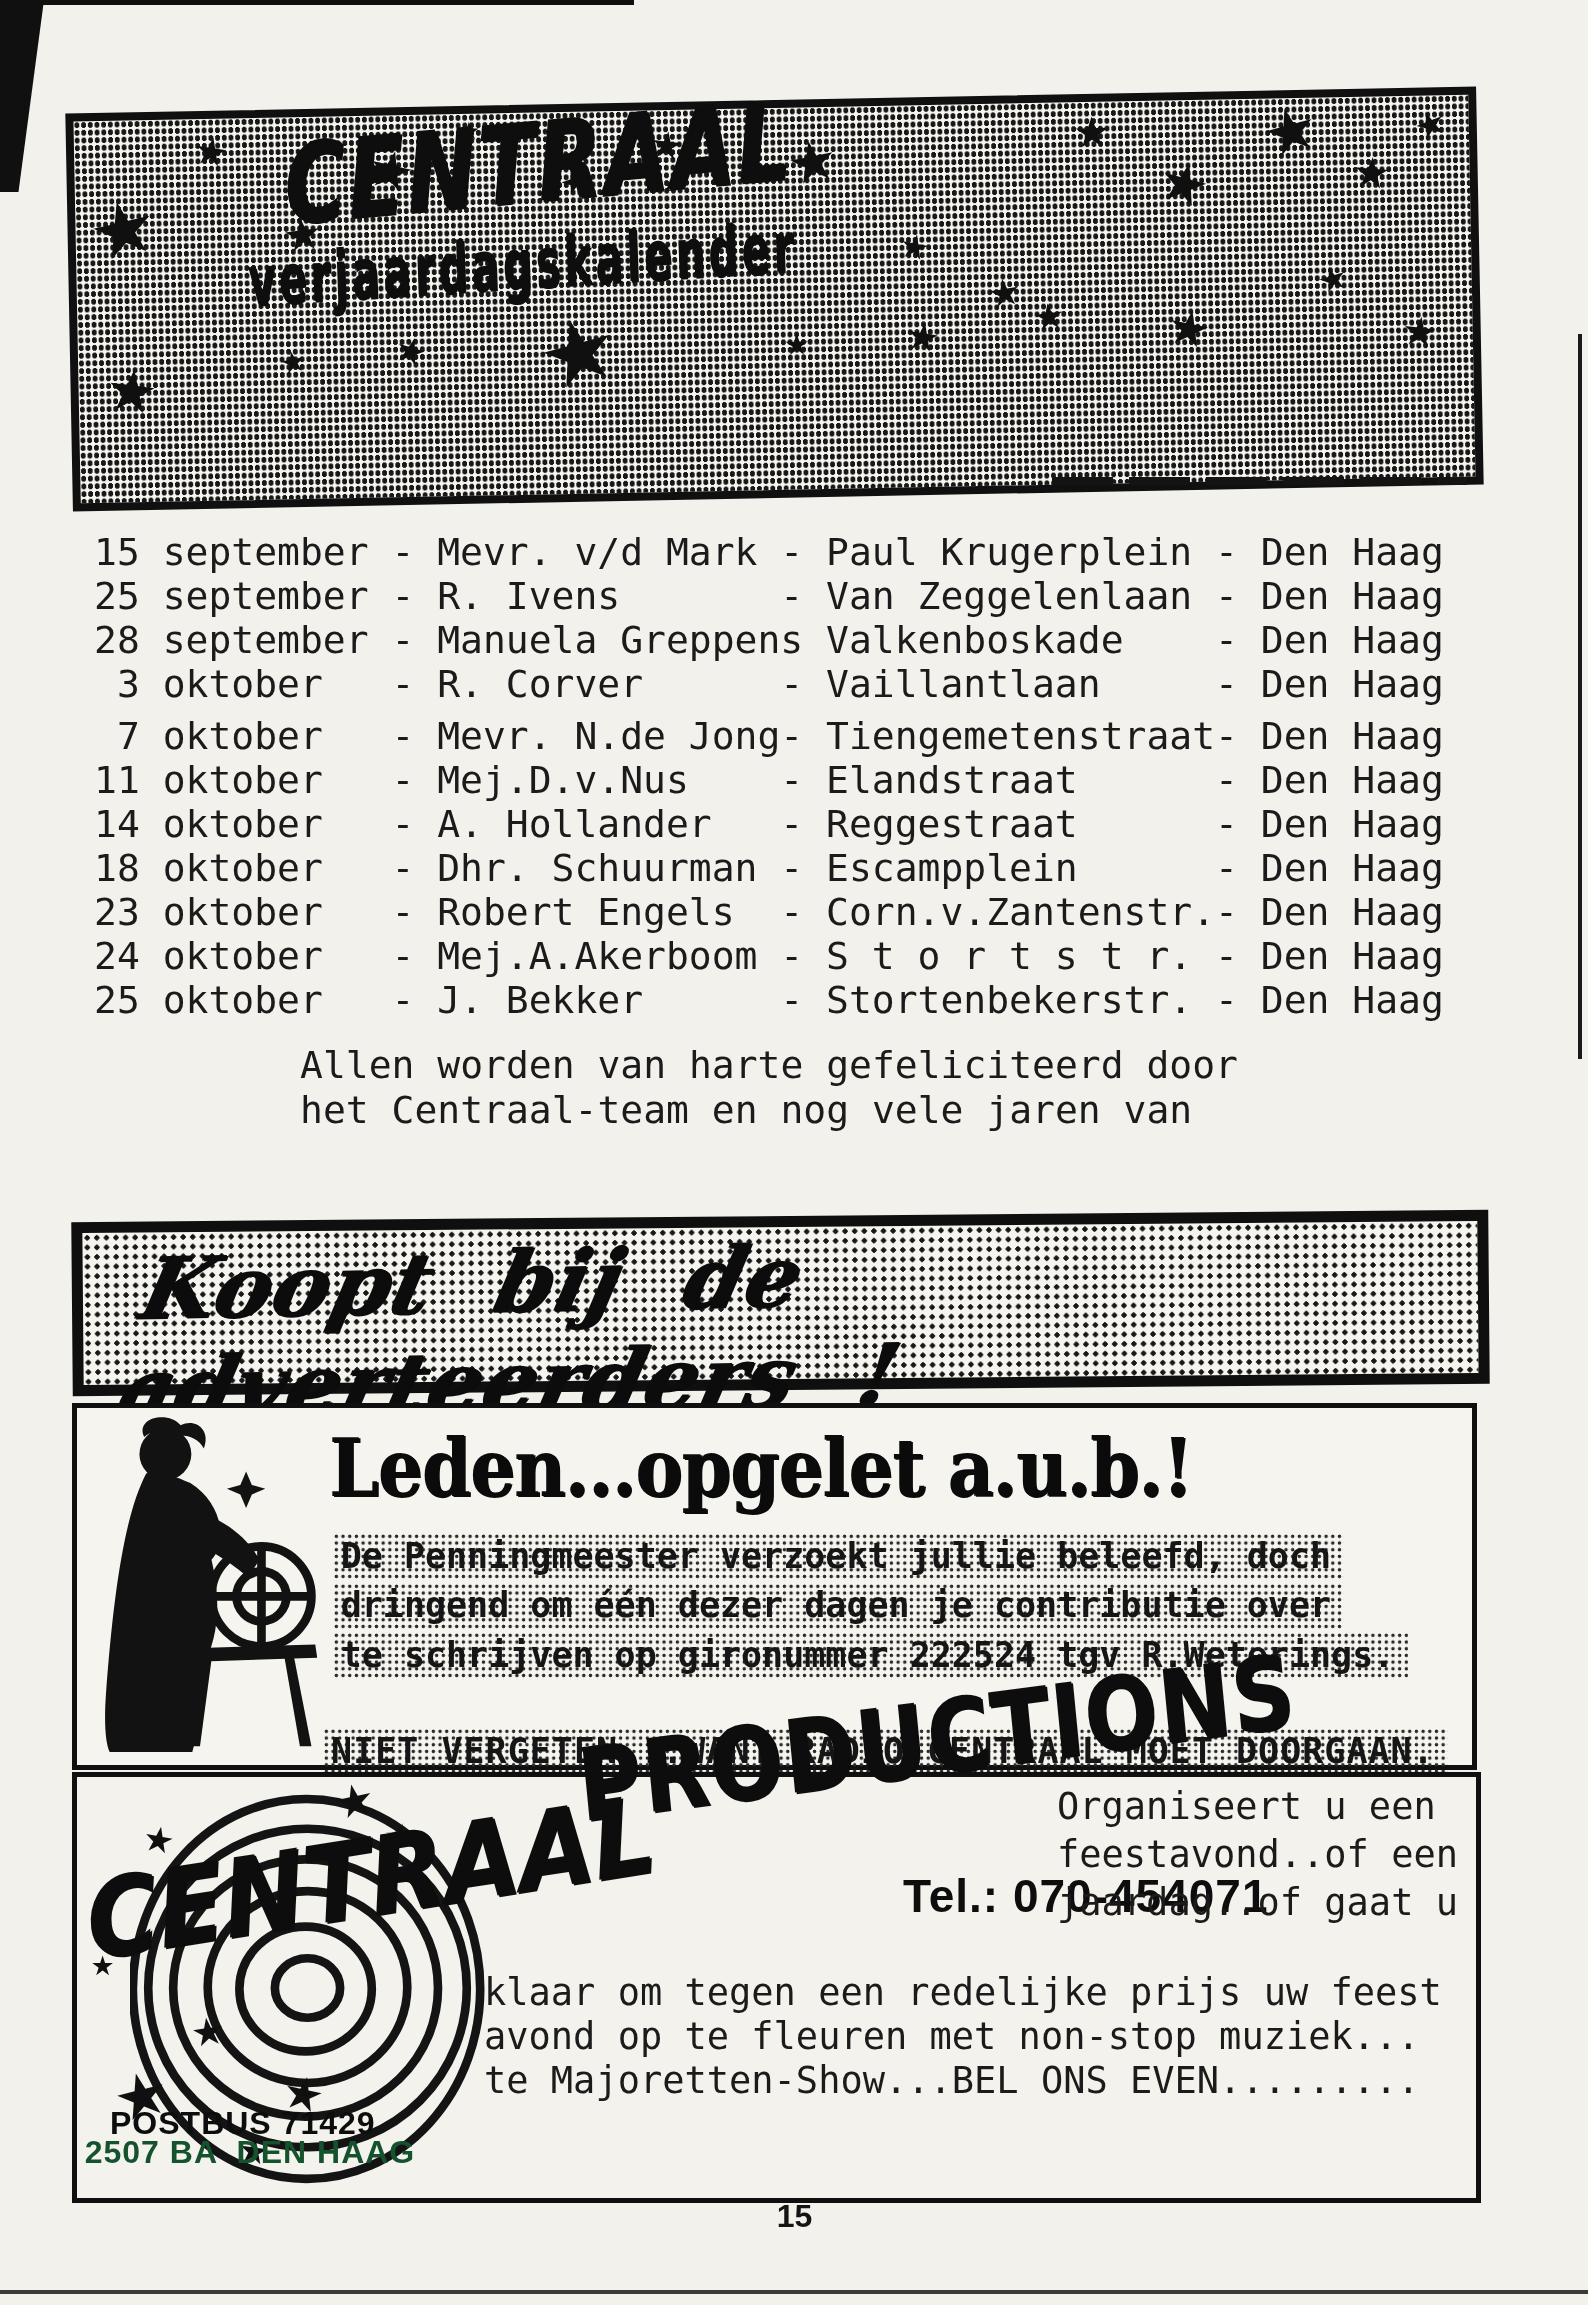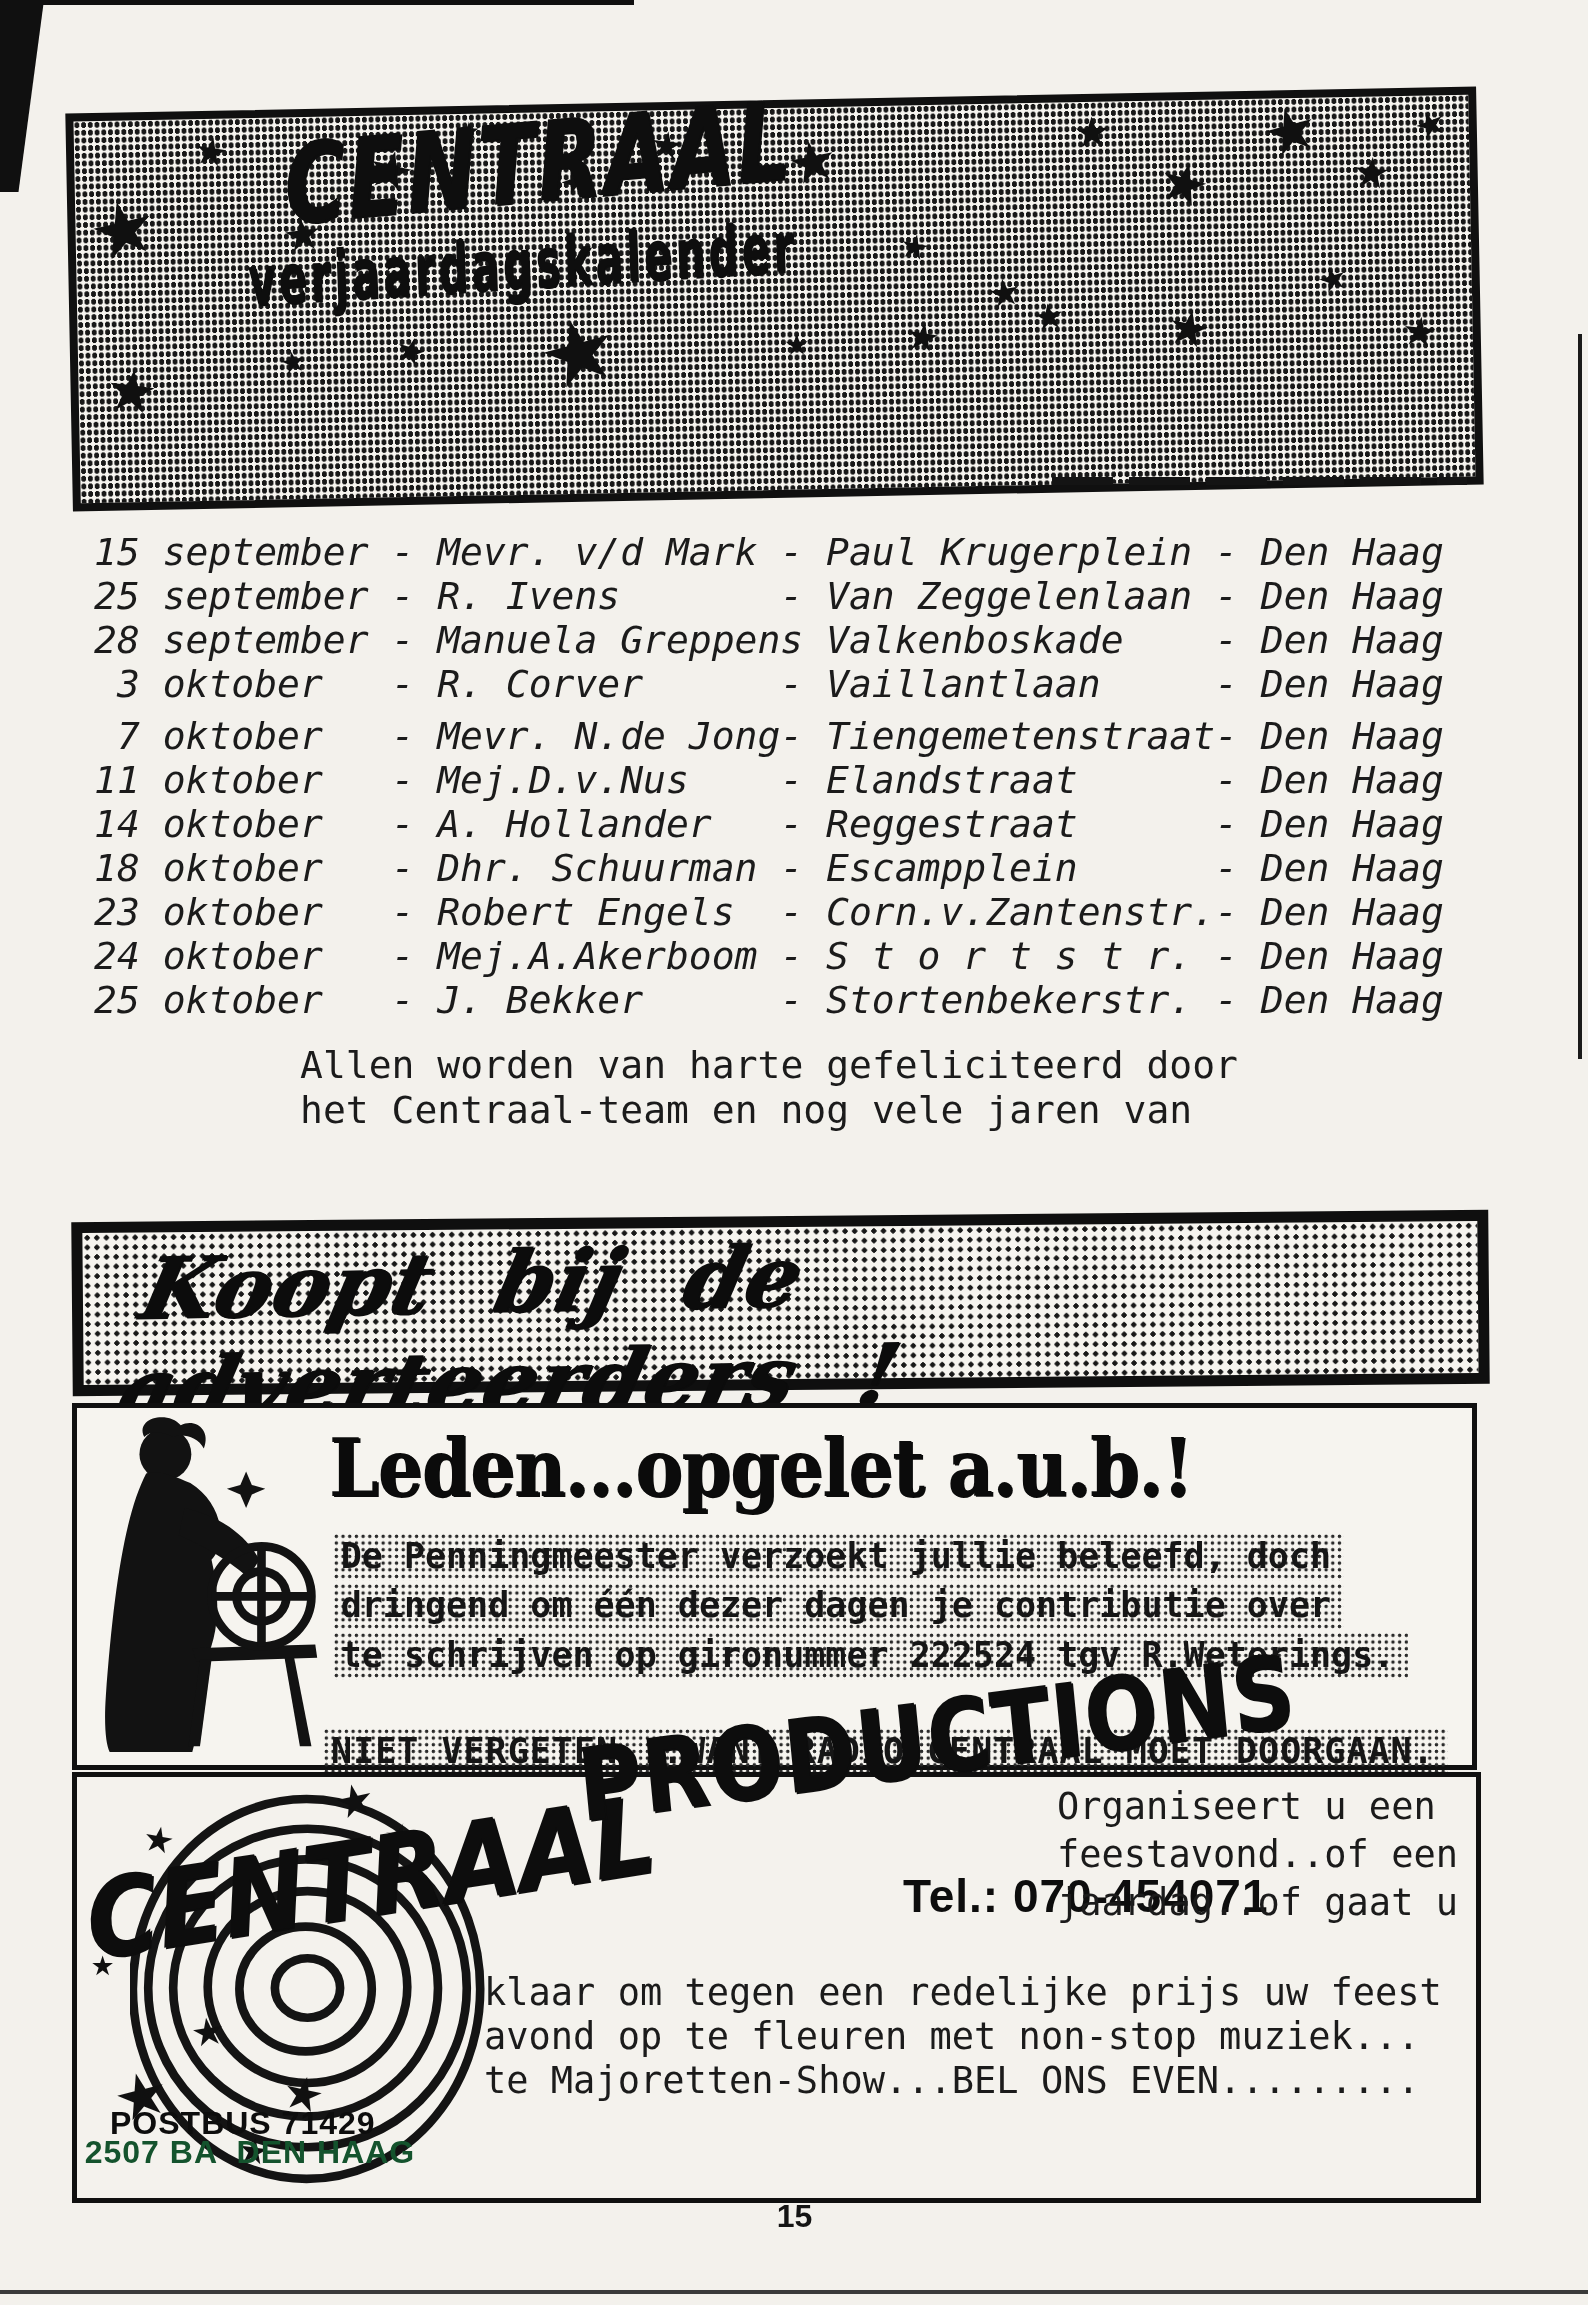--- a/index.html
+++ b/index.html
@@ -37,21 +37,21 @@
   .banner-subtitle{left:171px;top:123px;
     font-family:"DejaVu Sans",sans-serif;font-weight:bold;
     font-size:69px;letter-spacing:5.8px;color:#0e0e0e;
     transform:scaleX(.60) rotate(-1.5deg);transform-origin:left top;
     text-shadow:1.9px 1.9px 0 #0e0e0e;}
   .star{position:absolute;color:#101010;line-height:1;font-family:"DejaVu Sans",sans-serif;}
   .banner-underline{left:1052px;top:477px;width:415px;height:7.7px;
     background:repeating-linear-gradient(90deg,#141414 0 61px,rgba(0,0,0,0) 61px 77px);}
   
   .bday-list{left:94px;top:530px;font-size:38px;line-height:44px;color:#1b1b1b;}
-  .bday-row{white-space:pre;font-style:italic;}
+  .bday-row{white-space:pre;}
   .bday-row.gap{margin-top:7.7px;}
   .closing{left:300px;top:1043px;font-size:38px;line-height:45px;color:#1b1b1b;}
   
   .adv-banner{left:72px;top:1216px;width:1395px;height:152px;box-sizing:content-box;
     border:11.5px solid #0f0f0f;transform:rotate(-0.5deg);overflow:visible;}
   .adv-text{left:72px;top:5.8px;font-family:"DejaVu Serif","Liberation Serif",serif;
     font-style:italic;font-weight:bold;font-size:85px;color:#0c0c0c;
     word-spacing:33px;letter-spacing:1px;transform:skewX(-14deg) rotate(-0.6deg);
     transform-origin:left top;text-shadow:1.9px 1px 0 #0c0c0c;}
   

